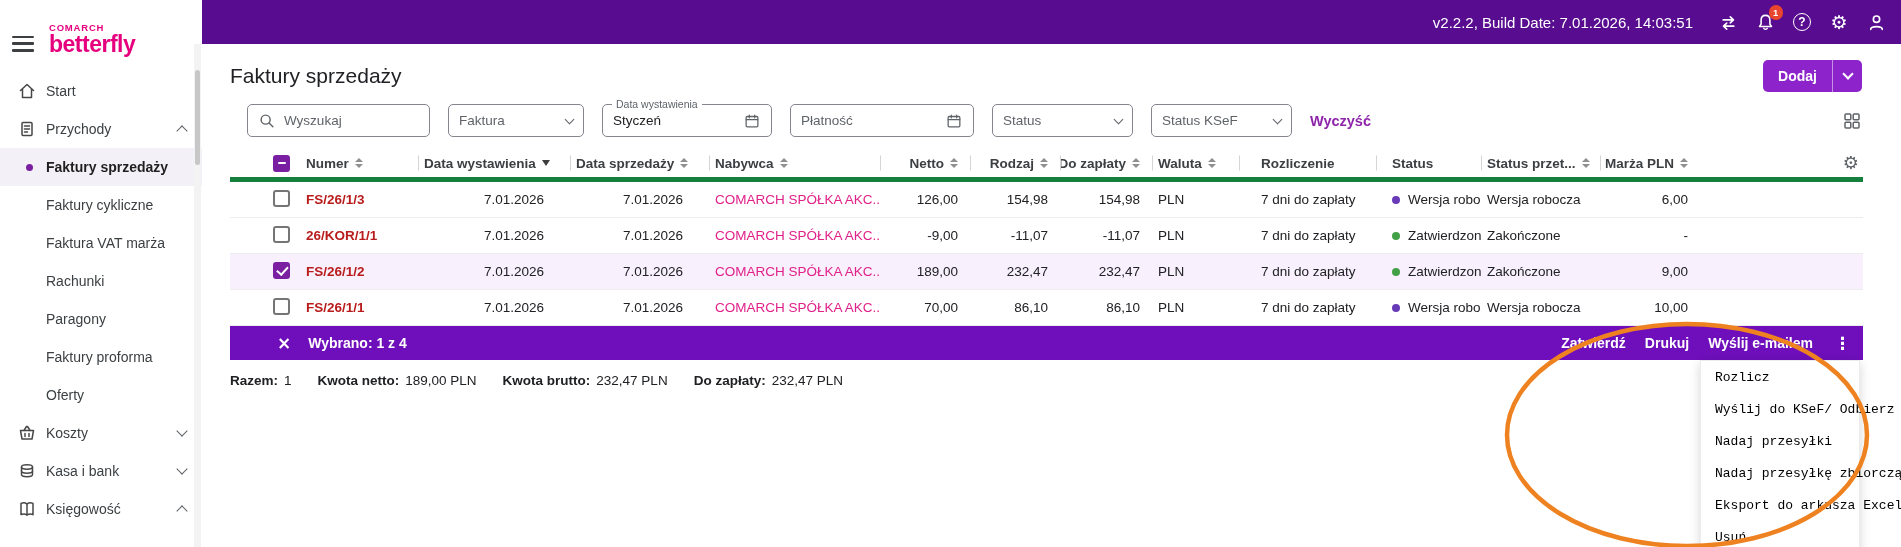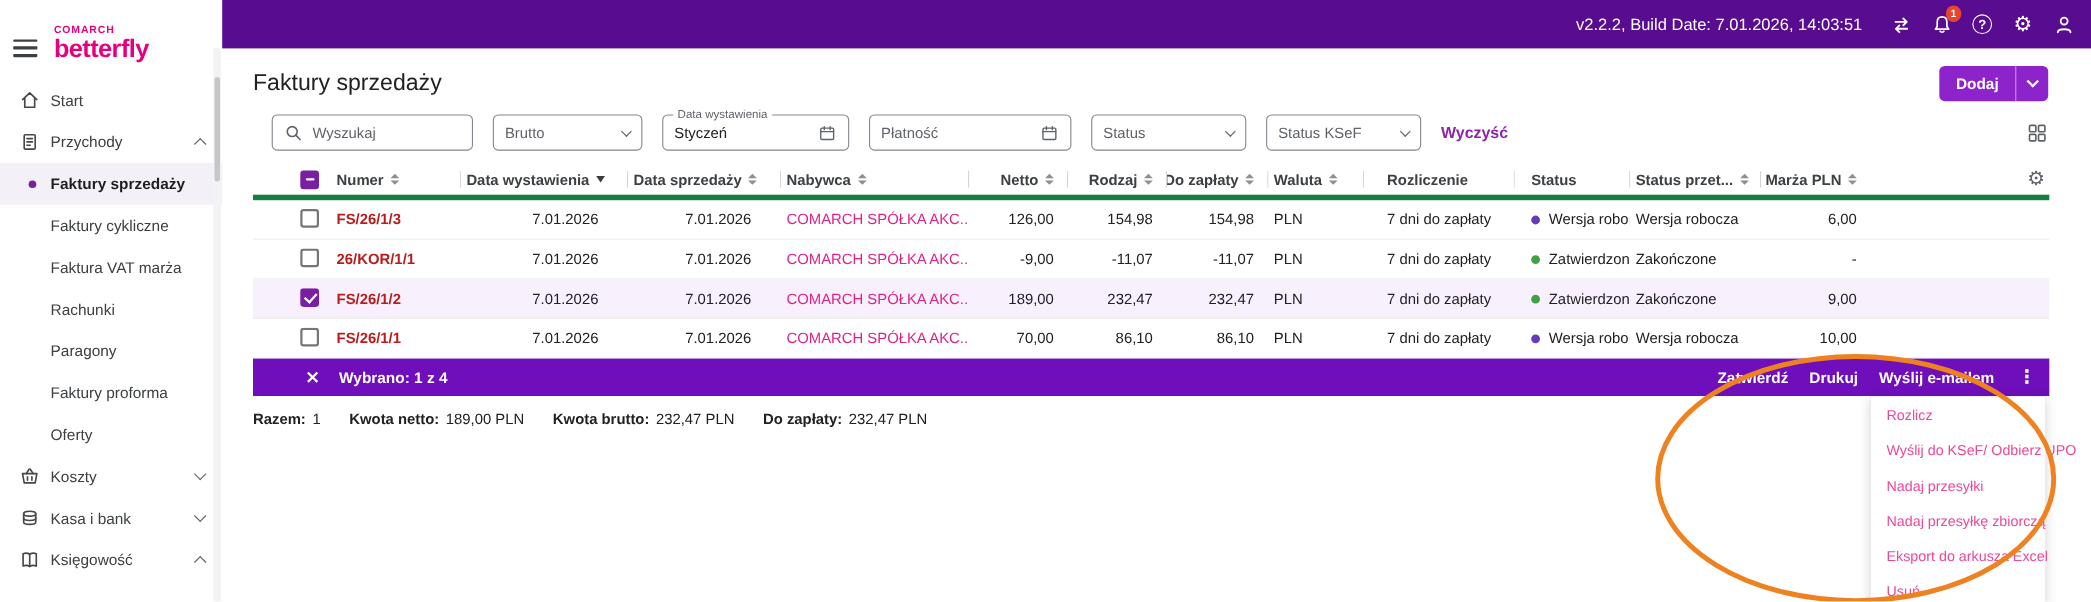--- a/index.html
+++ b/index.html
@@ -97,21 +97,21 @@
   .sel-action { cursor:pointer; }
   .kebab { font-size:17px; font-weight:bold; cursor:pointer; margin-left:2px; }
 
   
   .summary { display:flex; align-items:center; gap:26px; padding:13px 38px 0 28px; font-size:13.5px; color:#202124; }
   .sum-pair { display:flex; gap:6px; }
   .sum-pair b { font-weight:bold; }
 
   
   .ctx { position:absolute; left:1700px; top:360px; width:160px; background:#fff; border:1px solid #ececec; box-shadow:0 3px 10px rgba(0,0,0,.16); z-index:6; }
-  .ctx-item { height:32px; display:flex; align-items:center; padding:6px 14px; font-size:13px; color:#ec4899; cursor:pointer; white-space:nowrap; }
+  .ctx-item { height:32px; display:flex; align-items:center; padding:6px 14px; font-size:13px; color:#000000; cursor:pointer; white-space:nowrap;font-family:Liberation Mono, monospace; }
 
   
   .annot { position:absolute; left:0; top:0; width:1901px; height:547px; pointer-events:none; z-index:10; }
 
   svg.ic { display:block; }
 </style>
 </head>
 <body>
 
 <div class="app">
@@ -251,21 +251,21 @@
       <div class="fld w-search">
         <span>
           <svg class="ic" width="18" height="18" viewBox="0 0 20 20" fill="none" stroke="#5f6368" stroke-width="1.6" stroke-linecap="round">
               <circle cx="8.5" cy="8.5" r="5"></circle>
               <path d="M12.3 12.3 L16.5 16.5"></path>
             </svg>
         </span>
         <input placeholder="Wyszukaj" style="">
       </div>
       <div class="fld w-rodzaj">
-        <span>Brutto</span>
+        <span>Faktura</span>
         <span class="chev-d"></span>
       </div>
       <div class="fld w-date">
         <span class="flabel">Data wystawienia</span>
         <span class="fval">Styczeń</span>
         <span class="icon-right">
           <svg class="ic" width="18" height="18" viewBox="0 0 20 20" fill="none" stroke="#5f6368" stroke-width="1.4" stroke-linecap="round">
               <rect x="3.5" y="5" width="13" height="11.5" rx="1.2"></rect>
               <path d="M3.5 8.5 H16.5 M7 3.5 V6.5 M13 3.5 V6.5"></path>
             </svg>

